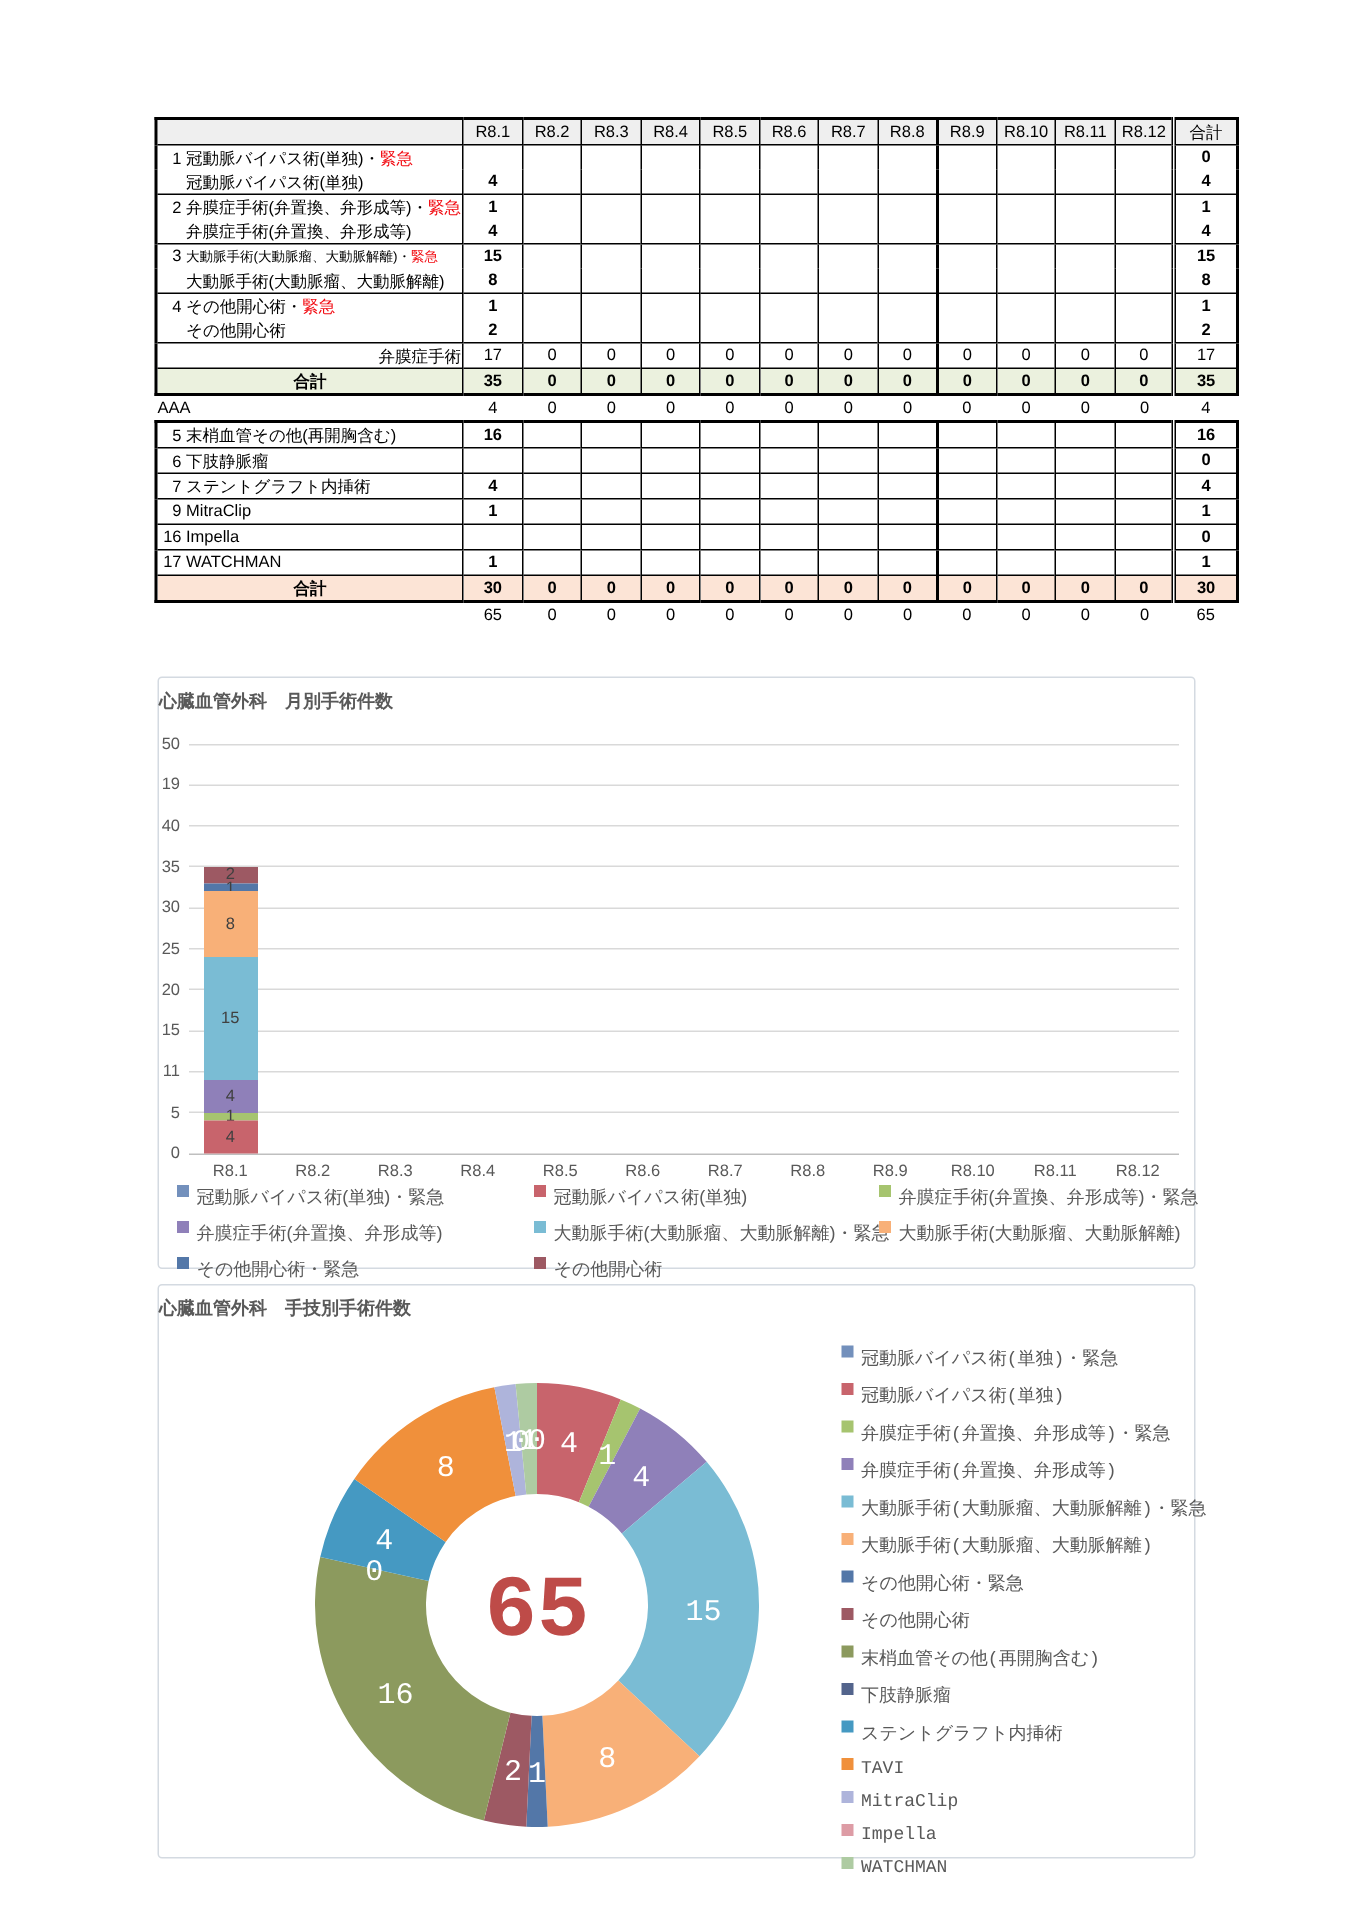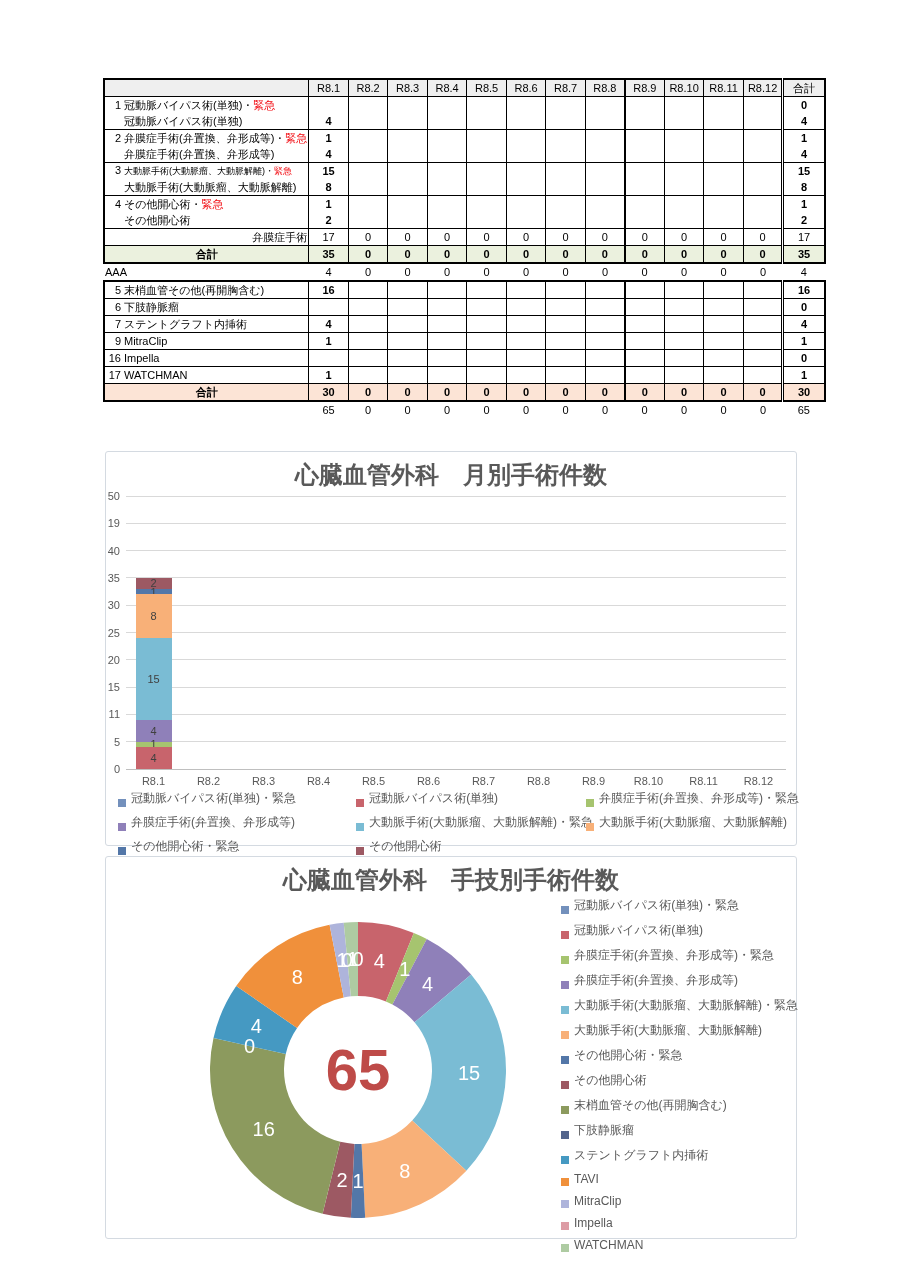--- a/index.html
+++ b/index.html
@@ -31,35 +31,35 @@
   td.lbl{text-align:left;}
   td.lbl .no{display:inline-block;width:15px;text-align:right;margin-right:3px;}
   td.lbl.r{text-align:right;padding-right:5px;}
   td.lbl.c{text-align:center;font-weight:bold;}
   td.lbl.a{padding-left:30px;}
   td.lbl .sm{font-size:9px;}
 
   
   .chart-box{position:absolute;left:105px;width:690px;background:#fff;border:1px solid #D4DAE1;border-radius:3px;}
   #bar-box{top:451px;height:393px;}
-  #donut-box{top:856px;height:381px;}
-  .chart-title{position:absolute;top:7px;left:0;right:0;text-align:center;
-               font-size:24px;font-weight:bold;color:#595959;}
+  #donut-box{top:856px;height:381px;font-family:Liberation Mono, monospace;}
+  .chart-title{position:absolute;top:7px;left:0;right:0;text-align:left;
+               font-size:12px;font-weight:bold;color:#595959;}
 
   
   #bar-plot{position:absolute;left:20px;top:44px;width:660px;height:273px;}
   .grid{position:absolute;left:0;width:660px;height:1px;background:#D9D9D9;}
   .grid.axis{background:#BFBFBF;}
   .ylab{position:absolute;width:30px;text-align:right;font-size:11px;color:#595959;}
   .xlab{position:absolute;width:55px;text-align:center;font-size:11px;color:#595959;top:279px;}
   .bar{position:absolute;bottom:0;width:36px;display:flex;flex-direction:column-reverse;}
   .seg{display:flex;align-items:center;justify-content:center;font-size:11px;color:#404040;overflow:visible;}
   #bar-legend{position:absolute;left:12px;top:338px;width:668px;display:grid;
               grid-template-columns:238px 230px auto;row-gap:7px;}
-  .lg-item{display:flex;align-items:flex-end;gap:5px;font-size:12px;color:#595959;white-space:nowrap;}
+  .lg-item{display:flex;align-items:flex-start;gap:5px;font-size:12px;color:#595959;white-space:nowrap;}
   .sw{width:8px;height:8px;flex:0 0 8px;}
 
   
   #donut-svg{position:absolute;left:0;top:0;}
   #donut-legend{position:absolute;left:455px;top:40px;display:flex;flex-direction:column;gap:8px;}
 </style>
 </head>
 <body>
 
 <div class="page">

